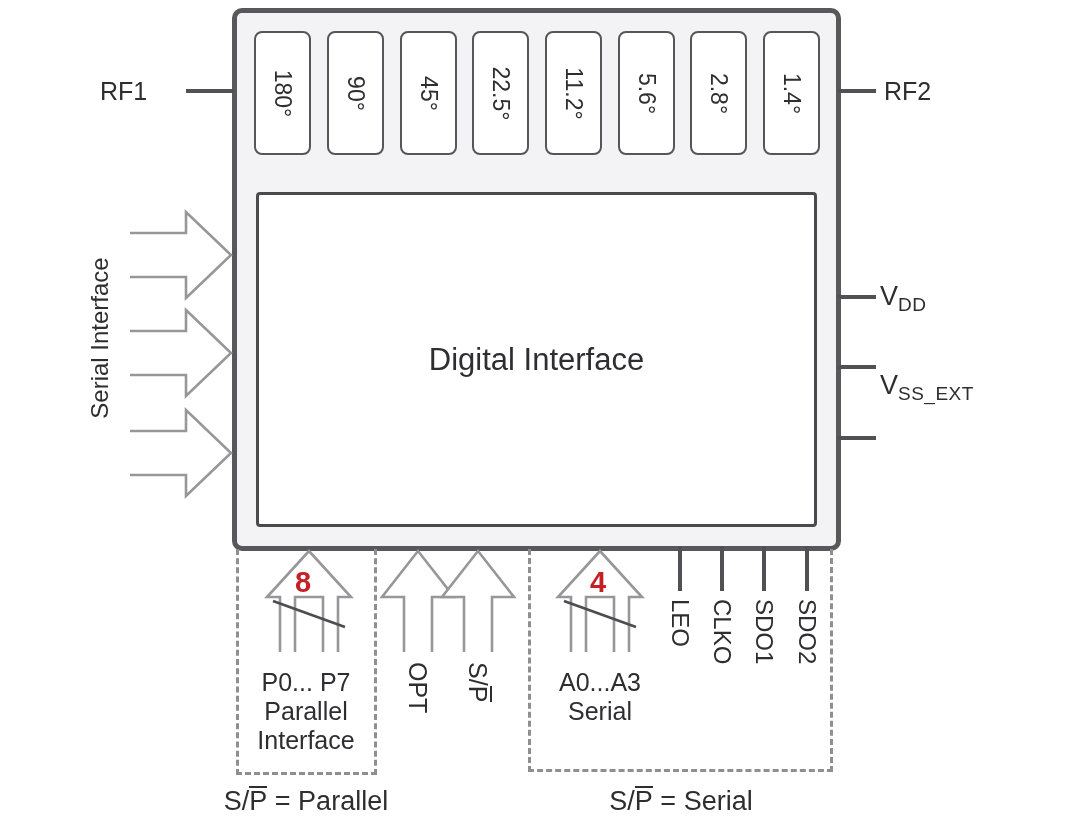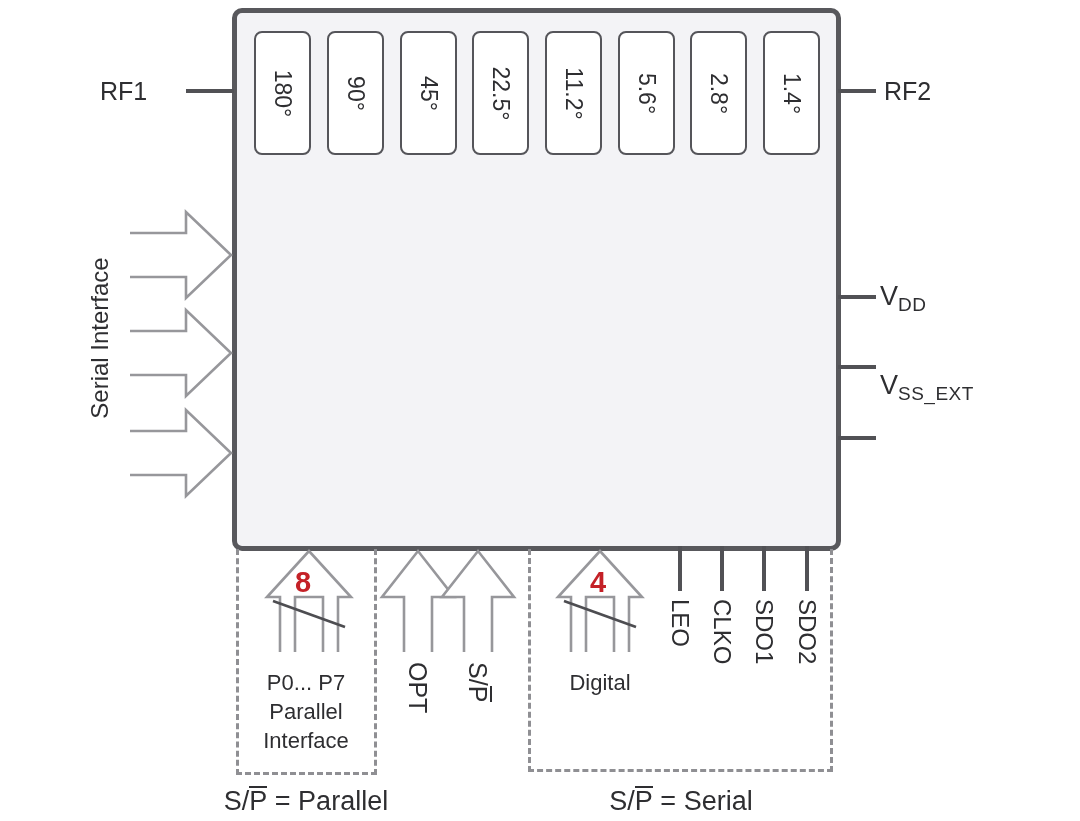--- a/index.html
+++ b/index.html
@@ -34,21 +34,21 @@
   .rot90{transform:rotate(90deg);transform-origin:0 0;white-space:nowrap;}
   .rotm90{transform:translate(-50%,-50%) rotate(-90deg);white-space:nowrap;}
   
   .pinlbl-left{width:82px;text-align:right;font-size:25px;line-height:30px;height:30px;}
   
   .vlbl{font-size:27px;white-space:nowrap;}
   .vsub{font-size:19px;vertical-align:-6px;letter-spacing:0.5px;}
   
   .dashbox{box-sizing:border-box;border-left:3px dashed #8f8f93;border-right:3px dashed #8f8f93;border-bottom:3px dashed #8f8f93;}
   
-  .grouptxt{font-size:22px;line-height:29px;text-align:center;}
+  .grouptxt{font-size:25px;line-height:29px;text-align:center;}
   
   .botlbl{font-size:24px;line-height:27px;}
   
   .obar{display:inline-block;border-top:2.5px solid #2e2e31;line-height:1.02;}
   .caption{font-size:27px;text-align:center;white-space:nowrap;}
   svg.overlay{position:absolute;left:0;top:0;pointer-events:none;}
   svg .arr{fill:#ffffff;stroke:#97979b;stroke-width:2.6;stroke-linejoin:miter;}
   svg .arrline{fill:none;stroke:#97979b;stroke-width:2.6;}
   svg .slash{stroke:#4d4d51;stroke-width:2.6;}
   svg text.busnum{font-family:"Liberation Sans",sans-serif;font-weight:bold;font-size:29px;fill:#c42127;text-anchor:middle;}
@@ -78,20 +78,23 @@
   <div class="abs pblock" style="left:618px">
       <span>5.6°</span>
     </div>
   <div class="abs pblock" style="left:690px">
       <span>2.8°</span>
     </div>
   <div class="abs pblock" style="left:763px">
       <span>1.4°</span>
     </div>
 
+  <div class="abs dibox">
+    <span>Digital Interface</span>
+  </div>
 
   <div class="abs hline" style="left:186px;top:89px;width:48px"></div>
   <div class="abs lbl" style="left:100px;top:77px;width:82px;text-align:left">RF1</div>
   <div class="abs hline" style="left:838px;top:89px;width:38px"></div>
   <div class="abs lbl" style="left:884px;top:77px">RF2</div>
 
   <div class="abs rotm90 lbl" style="left:100px;top:338px;font-size:24px">Serial Interface</div>
   <div class="abs pinlbl-left" style="left:98px;top:239px">SI</div>
   <div class="abs pinlbl-left" style="left:98px;top:337px">CLK</div>
   <div class="abs pinlbl-left" style="left:98px;top:437px">LE</div>
@@ -136,21 +139,22 @@
   <div class="abs grouptxt" style="left:236px;top:668px;width:140px">
     <div>P0... P7</div>
     <div>Parallel</div>
     <div>Interface</div>
   </div>
 
   <div class="abs rot90 lbl" style="left:432px;top:662px">OPT</div>
   <div class="abs rot90 lbl" style="left:492px;top:662px"><span>S/</span><span class="obar">P</span></div>
 
   <div class="abs grouptxt" style="left:530px;top:668px;width:140px">
-    <div>Digital</div>
+    <div>A0...A3</div>
+    <div>Serial</div>
   </div>
 
   <div class="abs rot90 botlbl" style="left:694px;top:599px">LEO</div>
   <div class="abs rot90 botlbl" style="left:736px;top:599px">CLKO</div>
   <div class="abs rot90 botlbl" style="left:778px;top:599px">SDO1</div>
   <div class="abs rot90 botlbl" style="left:821px;top:599px">SDO2</div>
 
   <div class="abs caption" style="left:581px;top:786px;width:200px">
     <span>S/</span><span class="obar">P</span><span> = Serial</span>
   </div>

